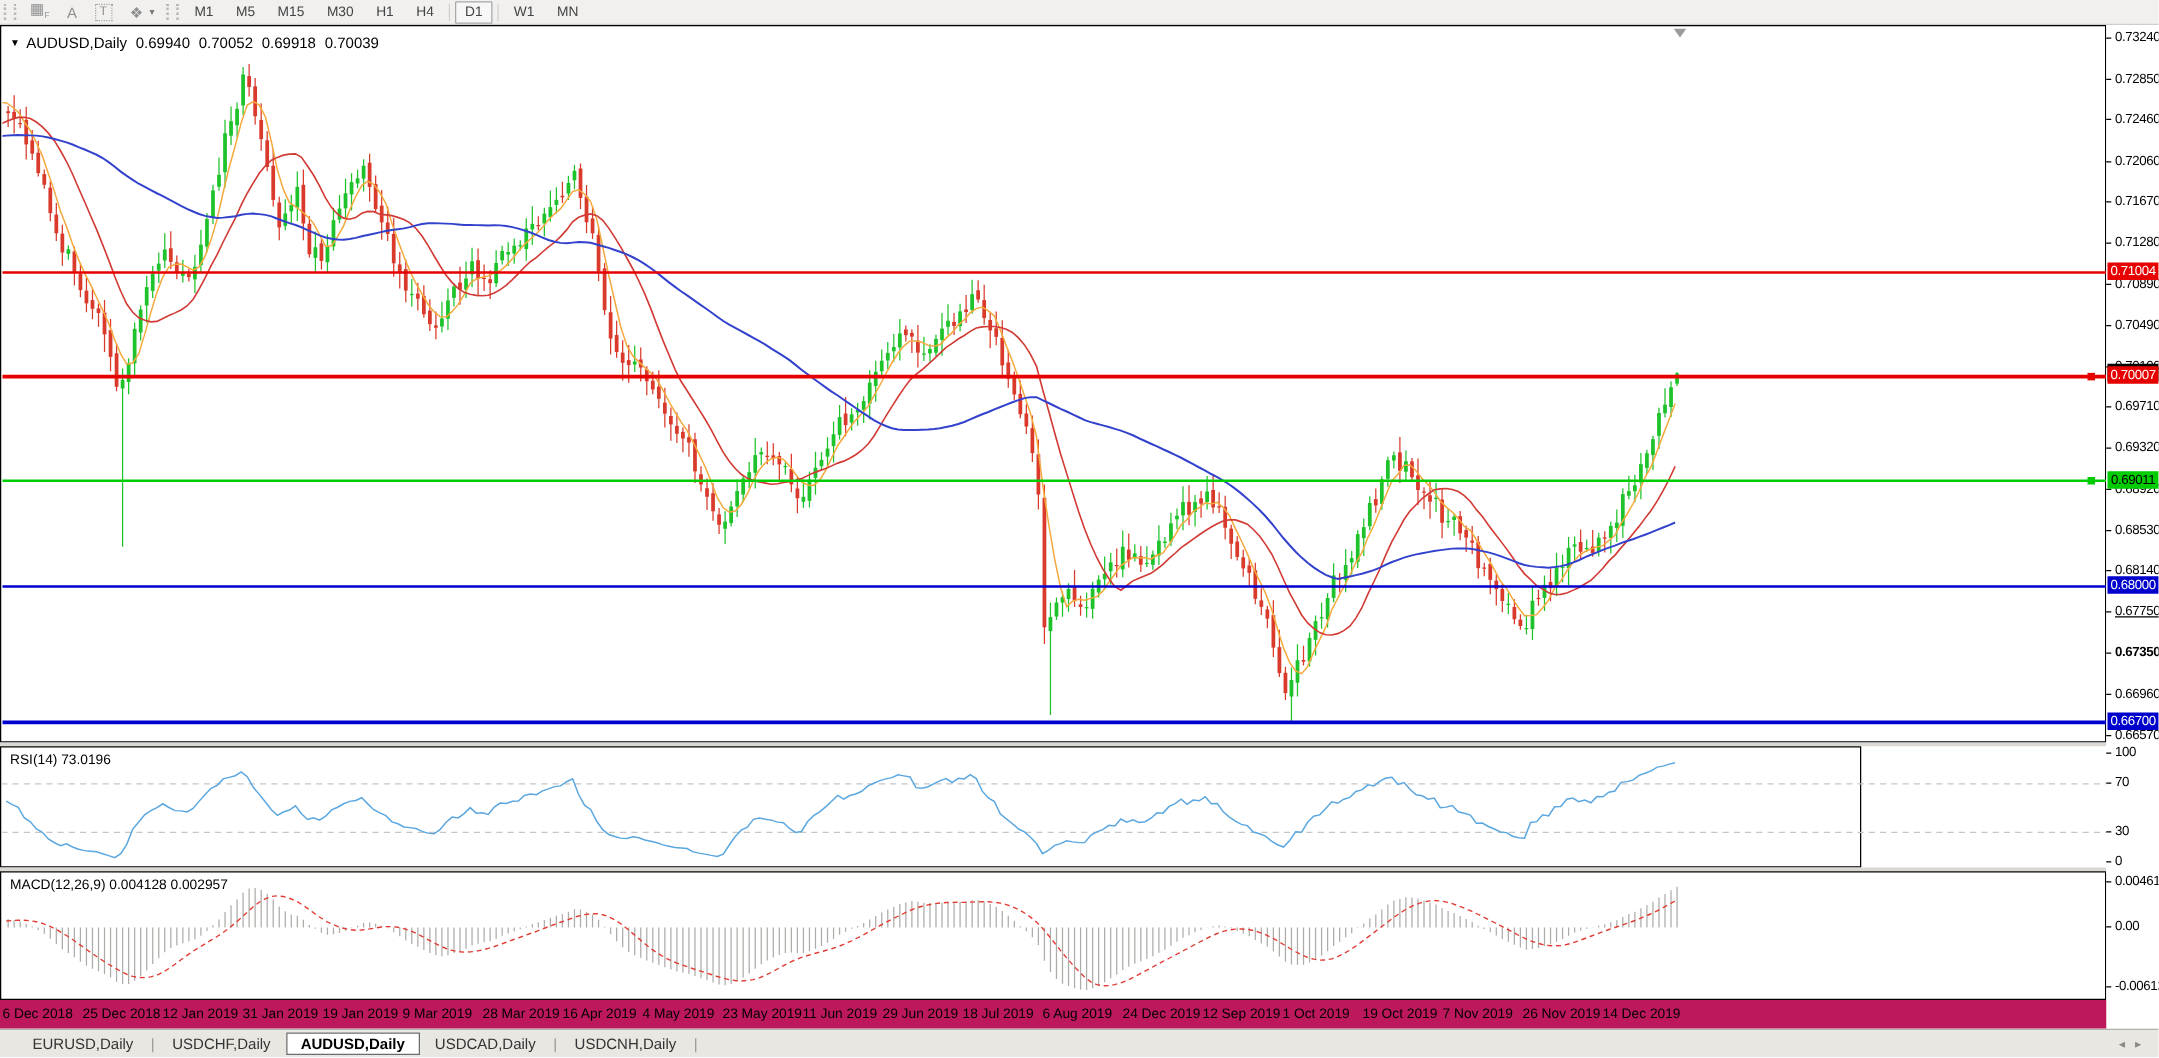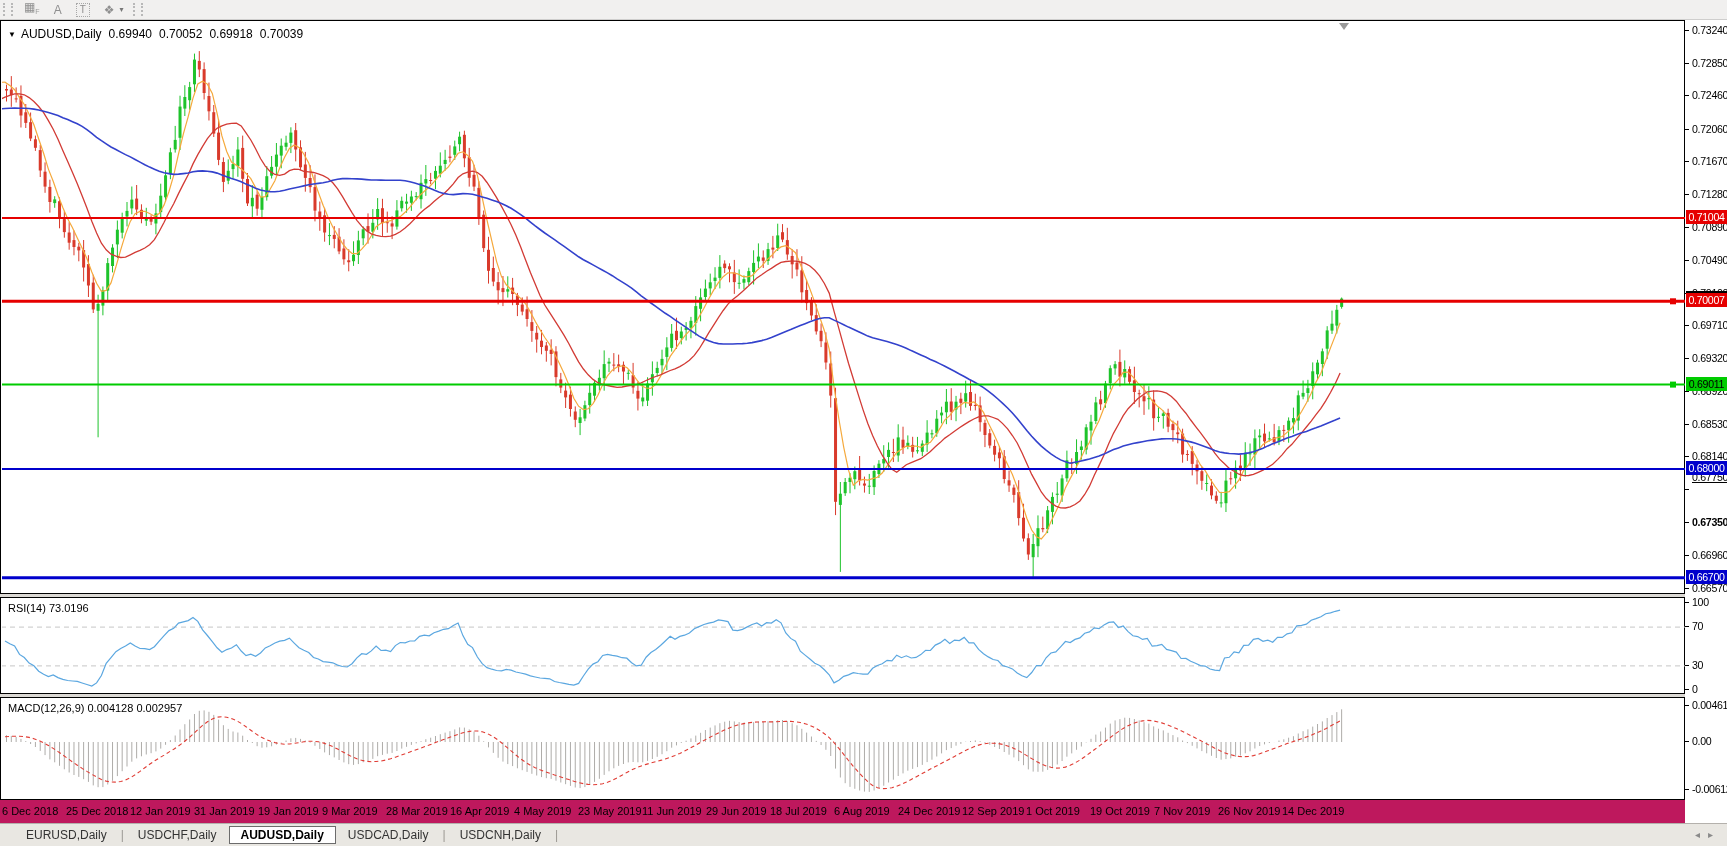--- a/index.html
+++ b/index.html
@@ -12,21 +12,21 @@
   .tb-icon{color:#8f8f8f;font-size:12px;line-height:18px;margin:0 7px;cursor:default;user-select:none;}
   .tb-icon .sub{font-size:7px;vertical-align:-3px;color:#9a9a9a;}
   .tb-icon.tbox{border:1px dotted #a8a8a8;font-size:10px;padding:0 3px;line-height:12px;margin:0 7px;color:#8f8f8f;}
   .tb-caret{color:#777;font-size:8px;margin:0 6px 0 -2px;}
   .tf-btn{font-size:11px;color:#444;padding:1px 7px;margin:0 1px;line-height:14px;border:1px solid transparent;border-radius:1px;}
   .tf-btn.active{background:#f7f7f7;border:1px solid #a8a8a8;}
   .tb-sep{width:1px;height:14px;background:#d2d0ce;margin:0 3px;}
   
   .pane{position:absolute;left:0;background:#fff;border:1px solid #000;box-sizing:border-box;}
   #main-pane{top:20px;width:1685px;height:574px;}
-  #rsi-pane{top:597px;width:1685px;height:97px;}
+  #rsi-pane{top:597px;width:1489px;height:97px;}
   #macd-pane{top:697px;width:1685px;height:103px;padding-left:47px;}
   .splitter{position:absolute;left:0;width:1685px;height:3px;background:#dbd8d3;}
   #split1{top:594px;} #split2{top:694px;}
   .pane svg{position:absolute;left:1px;top:1px;}
   .pane-label{position:absolute;left:7px;top:4px;font-size:11px;color:#000;white-space:nowrap;z-index:5;}
   #chart-title{position:absolute;left:7px;top:6px;font-size:12px;color:#000;z-index:5;white-space:nowrap;}
   #chart-title .tri{font-size:8px;vertical-align:1px;margin-right:5px;color:#000;}
   #chart-title span.num{margin-left:7px;}
   #shift-marker{position:absolute;left:1339px;top:23px;width:0;height:0;z-index:4;
     border-left:5px solid transparent;border-right:5px solid transparent;border-top:7px solid #9a9a9a;}
@@ -53,20 +53,33 @@
 <div id="app">
 
   <div id="toolbar">
     <div class="tb-handle"></div>
     <span class="tb-icon"><span>▦</span><span class="sub">F</span></span>
     <span class="tb-icon">A</span>
     <span class="tb-icon tbox">T</span>
     <span class="tb-icon">❖</span>
     <span class="tb-caret">▾</span>
     <div class="tb-handle"></div>
+    <div id="tf-buttons" style="display:flex;align-items:center;">
+        <span class="tf-btn">M1</span>
+        <span class="tf-btn">M5</span>
+        <span class="tf-btn">M15</span>
+        <span class="tf-btn">M30</span>
+        <span class="tf-btn">H1</span>
+        <span class="tf-btn">H4</span>
+        <div class="tb-sep"></div>
+        <span class="tf-btn active">D1</span>
+        <div class="tb-sep"></div>
+        <span class="tf-btn">W1</span>
+        <span class="tf-btn">MN</span>
+      </div>
   </div>
 
   <div id="main-pane" class="pane">
     <svg id="main-svg" width="1683" height="572">
         <g transform="translate(-1,-21)">
           <line x1="5.5" y1="83.7" x2="5.5" y2="100.5" stroke="#d93a2b" stroke-width="1"></line>
           <rect x="4" y="88.0" width="3" height="1.5" fill="#d93a2b"></rect>
           <line x1="10.32" y1="75.1" x2="10.32" y2="105.8" stroke="#d93a2b" stroke-width="1"></line>
           <rect x="8.82" y="88.5" width="3" height="5.6" fill="#d93a2b"></rect>
           <line x1="15.14" y1="86.4" x2="15.14" y2="101.5" stroke="#d93a2b" stroke-width="1"></line>
@@ -964,21 +977,21 @@
       <div class="tick-label" style="top: 299.1px;">0.69710</div>
       <div class="tick-dash" style="top: 337.7px;"></div>
       <div class="tick-label" style="top: 331.7px;">0.69320</div>
       <div class="tick-dash" style="top: 371.2px;"></div>
       <div class="tick-label" style="top: 365.2px;">0.68920</div>
       <div class="tick-dash" style="top: 403.8px;"></div>
       <div class="tick-label" style="top: 397.8px;">0.68530</div>
       <div class="tick-dash" style="top: 436.4px;"></div>
       <div class="tick-label" style="top: 430.4px;">0.68140</div>
       <div class="tick-dash" style="top: 469px;"></div>
-      <div class="tick-label" style="top: 451px; text-decoration: underline;">0.67750</div>
+      <div class="tick-label" style="top: 463px; text-decoration: underline;">0.67750</div>
       <div class="tick-dash" style="top: 502.4px;"></div>
       <div class="tick-label" style="top: 496.4px; font-weight: bold;">0.67350</div>
       <div class="tick-dash" style="top: 535px;"></div>
       <div class="tick-label" style="top: 529px;">0.66960</div>
       <div class="tick-dash" style="top: 567.7px;"></div>
       <div class="tick-label" style="top: 561.7px;">0.66570</div>
       <div class="tick-dash" style="top: 582px;"></div>
       <div class="tick-label" style="top: 576px;">100</div>
       <div class="tick-dash" style="top: 606.1px;"></div>
       <div class="tick-label" style="top: 600.1px;">70</div>

